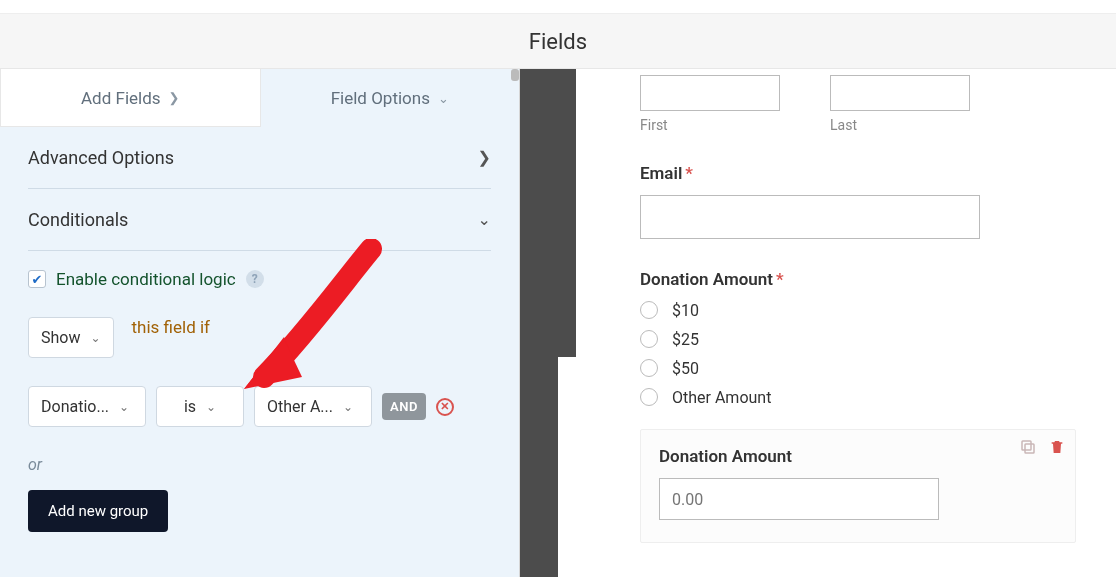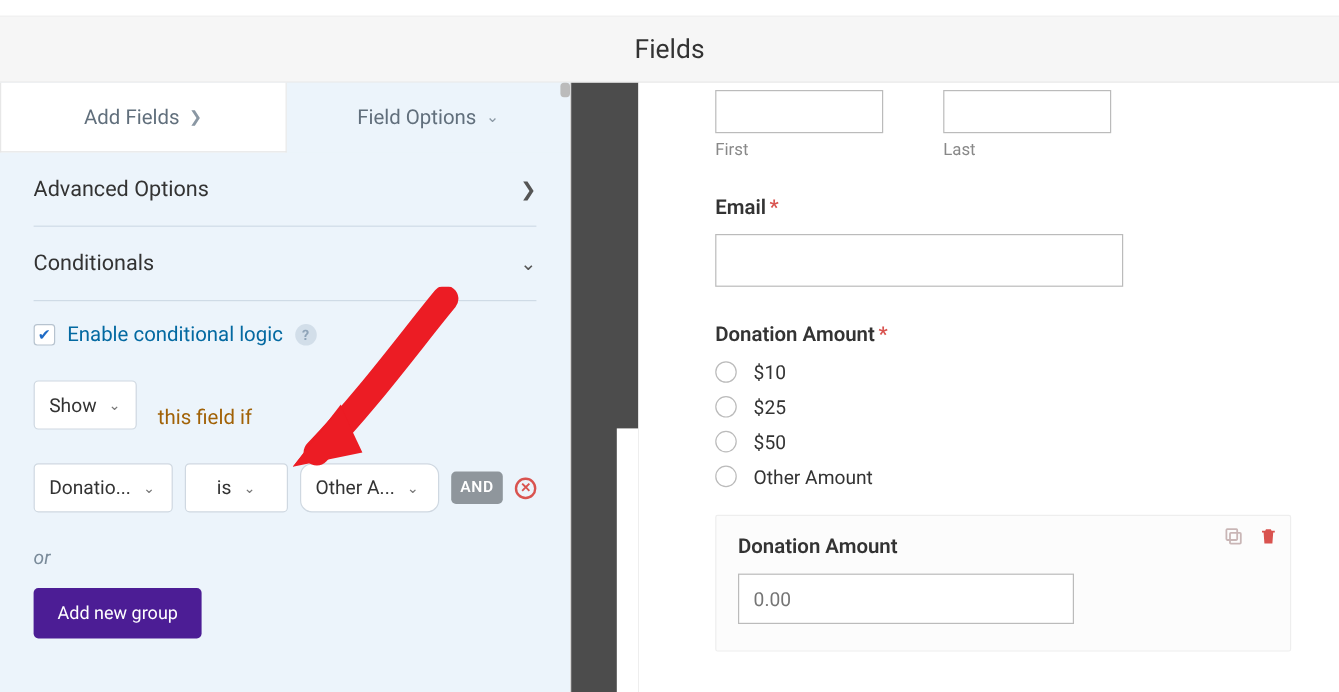--- a/index.html
+++ b/index.html
@@ -8,21 +8,21 @@
   .topbar { height: 14px; border-bottom: 1px solid #eee; background:#fff; }
   .header {
     height: 55px; background: #f6f6f6; border-bottom: 1px solid #e7e7e7;
     display:flex; align-items:center; justify-content:center;
     color:#333; font-size:22px; font-weight:400;
   }
 
   .main { display:flex; height: calc(577px - 14px - 55px); }
 
   
-  .sidebar { width: 476px; background:#ecf4fb; border-right:1px solid #d6d6d6; position:relative; }
+  .sidebar { width: 520px; background:#ecf4fb; border-right:1px solid #d6d6d6; position:relative; }
     .scroll-track { position:absolute; right:0; top:0; width:8px; height:12px; background:#bbb; border-radius:3px; }
   .tabs { display:flex; height:58px; background:#ecf4fb; }
   .tab {
     flex:1; display:flex; align-items:center; justify-content:center; gap:8px;
     color:#616f7c; font-size:17px; cursor:pointer;
   }
   .tab.inactive { background:#fff; border:1px solid #e7e7e7; border-top:none; }
   .tab.active { background:#ecf4fb; }
   .chev { font-size:13px; color:#8a97a3; }
 
@@ -30,47 +30,47 @@
     margin: 0 28px; padding: 20px 0; border-bottom:1px solid #cfdbe6;
     display:flex; align-items:center; justify-content:space-between;
     color:#333; font-size:18px; cursor:pointer;
   }
   .section .chev { font-size:16px; color:#555; }
   .conditionals-body { padding: 18px 28px 0 28px; }
 
   .enable-row { display:flex; align-items:center; gap:10px; margin-bottom:28px; }
   .cb { width:18px; height:18px; border:1px solid #b7c3cf; border-radius:3px; background:#fff;
         display:flex; align-items:center; justify-content:center; color:#1e6bc6; font-size:13px; }
-  .enable-label { font-size:17px; color:#0369a1; }
+  .enable-label { font-size:17px; color:#14532d; }
   .help { width:18px;height:18px;border-radius:50%; background:#d2dee9; color:#8fa4b8;
           display:inline-flex;align-items:center;justify-content:center;font-size:12px;font-weight:bold;}
 
-  .logic-row1 { display:flex; align-items:flex-end; gap:18px; margin-bottom:28px; }
+  .logic-row1 { display:flex; align-items:flex-start; gap:18px; margin-bottom:28px; }
   .select {
     background:#fff; border:1px solid #cfd8e1; border-radius:4px; padding:10px 12px;
     display:flex; align-items:center; gap:10px; font-size:16px; color:#333; cursor:pointer;
     white-space:nowrap; overflow:hidden;
   }
   .select .caret { color:#777; font-size:12px; }
   .static { font-size:17px; color:#a16207; }
 
   .logic-row2 { display:flex; align-items:center; gap:10px; margin-bottom:28px; }
   .sel-field { width:118px; }
   .sel-op    { width:88px; justify-content:center;}
-  .sel-val   { width:118px;border-radius:10px; }
+  .sel-val   { width:118px; }
   .andbtn {
     background:#8f969c; color:#fff; font-size:13px; font-weight:600;
     padding:6px 8px; border-radius:4px; cursor:pointer; letter-spacing:.5px;
   }
   .delrule { width:18px;height:18px;border-radius:50%;border:2px solid #d9534f;color:#d9534f;
              display:inline-flex;align-items:center;justify-content:center;font-size:11px;font-weight:bold; cursor:pointer;}
 
   .or-label { color:#7a8b9a; font-style:italic; font-size:16px; margin-bottom:16px; }
   .add-group {
-    background:#4c1d95; color:#fff; padding:12px 20px; border:none; border-radius:4px;
+    background:#0f172a; color:#fff; padding:12px 20px; border:none; border-radius:4px;
     font-size:15px; cursor:pointer;
   }
 
   
   .darkgap { width:56px; background:#4c4c4c; position:relative; }
   .darkgap::after{ content:""; position:absolute; right:0; top:288px; bottom:0; width:18px; background:#fff; }
 
   
   .preview { flex:1; background:#fff; padding: 0 40px 0 64px; position:relative; }
   .name-row { display:flex; gap:50px; margin-top:6px;align-items:center;}

